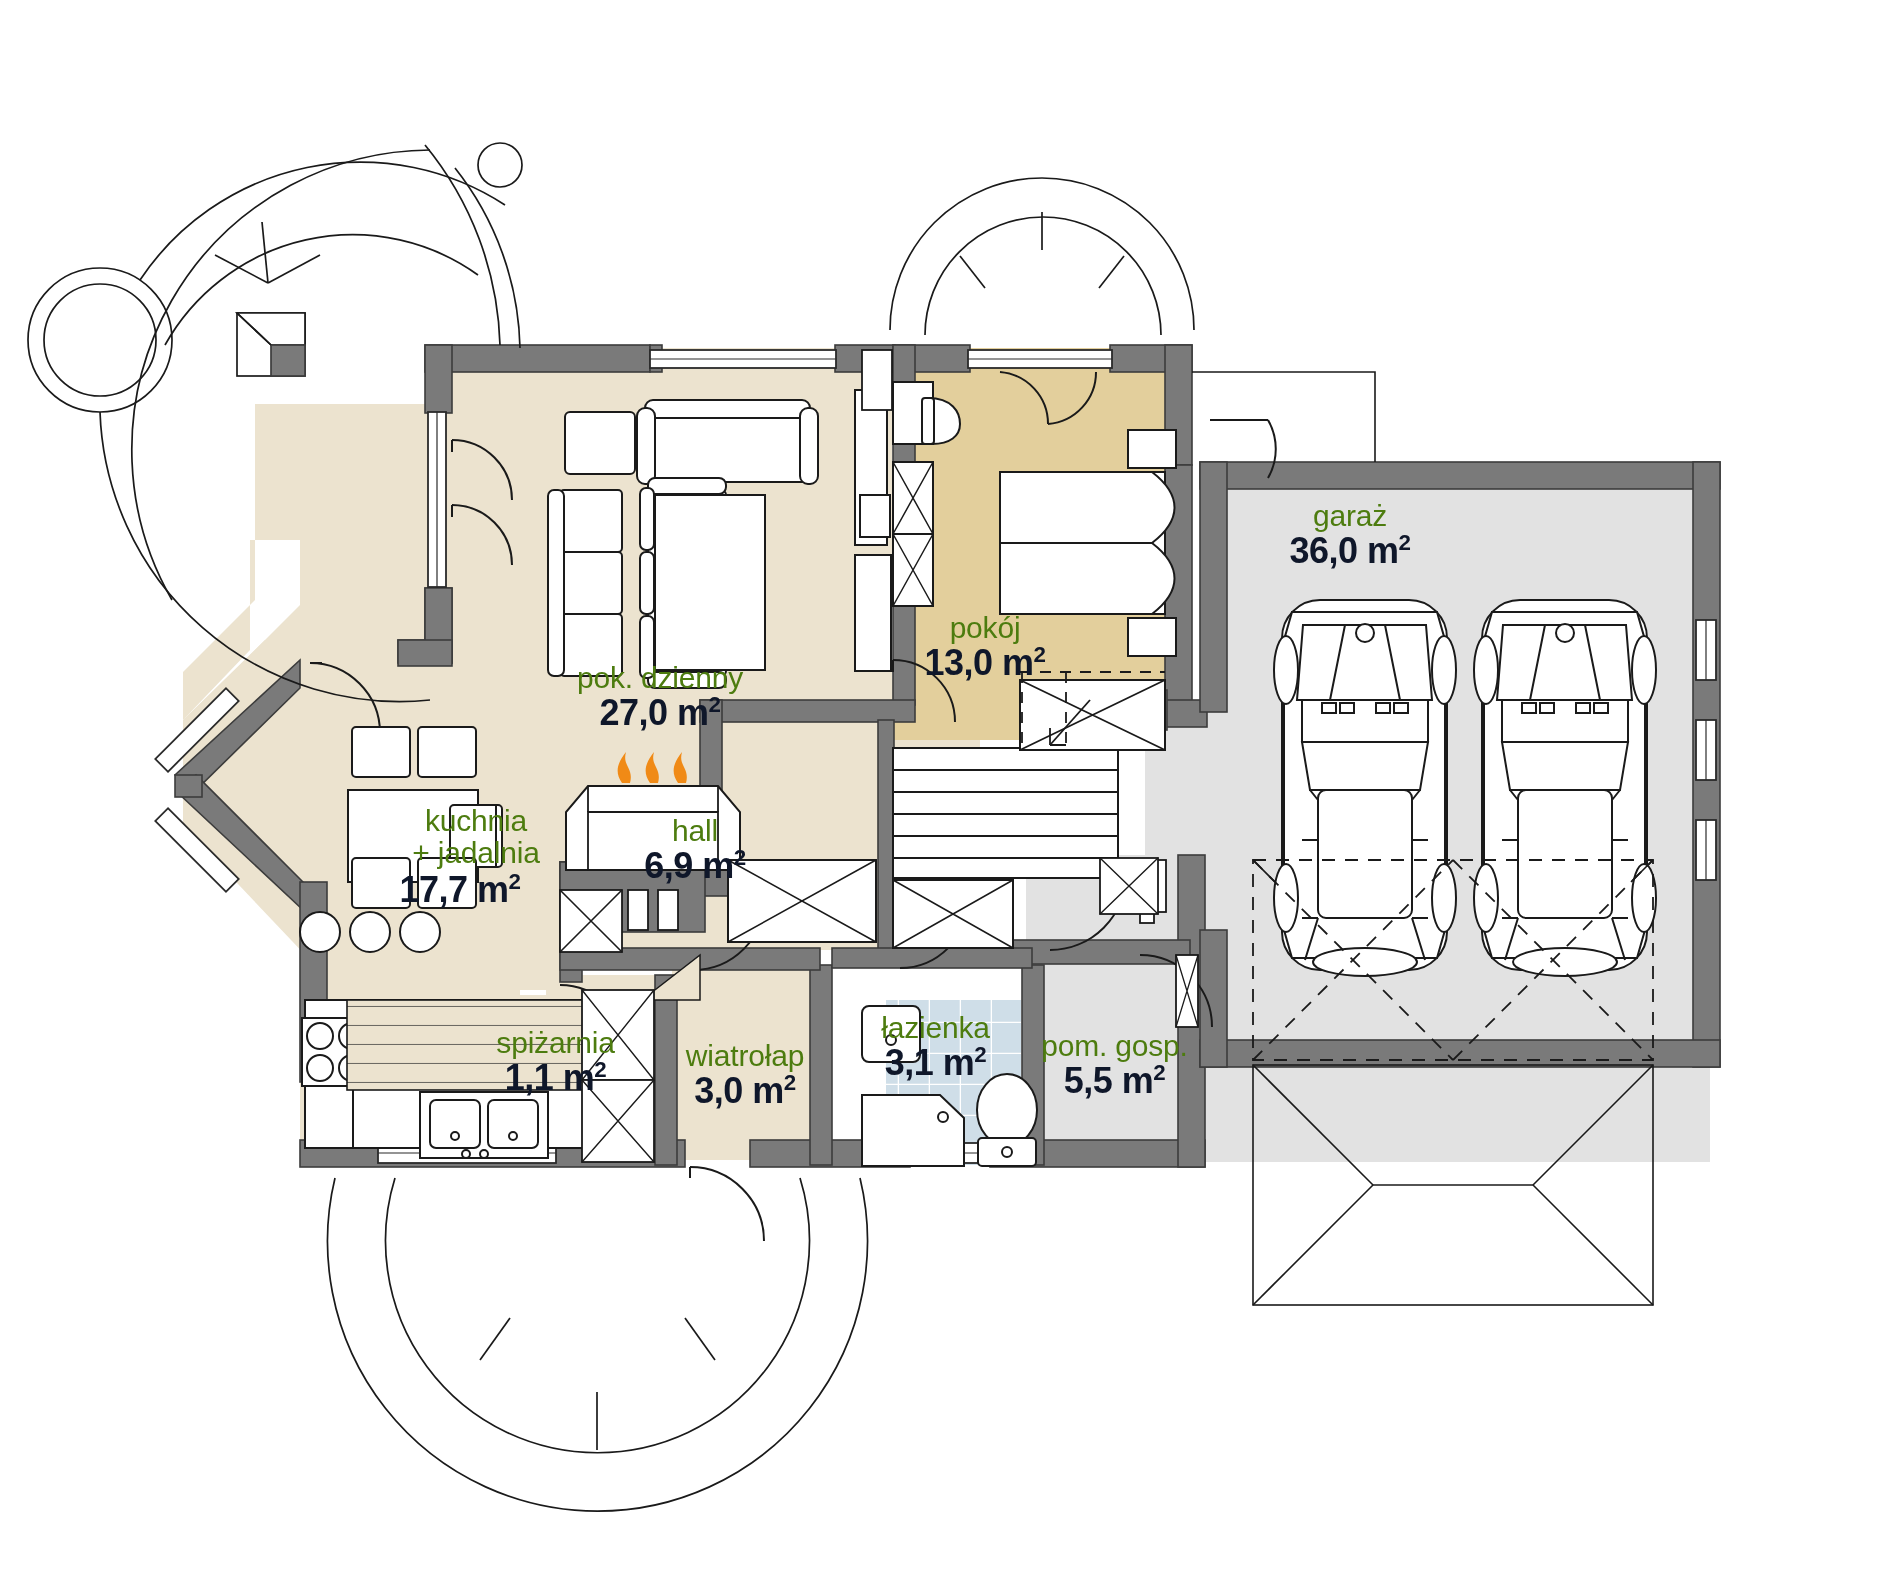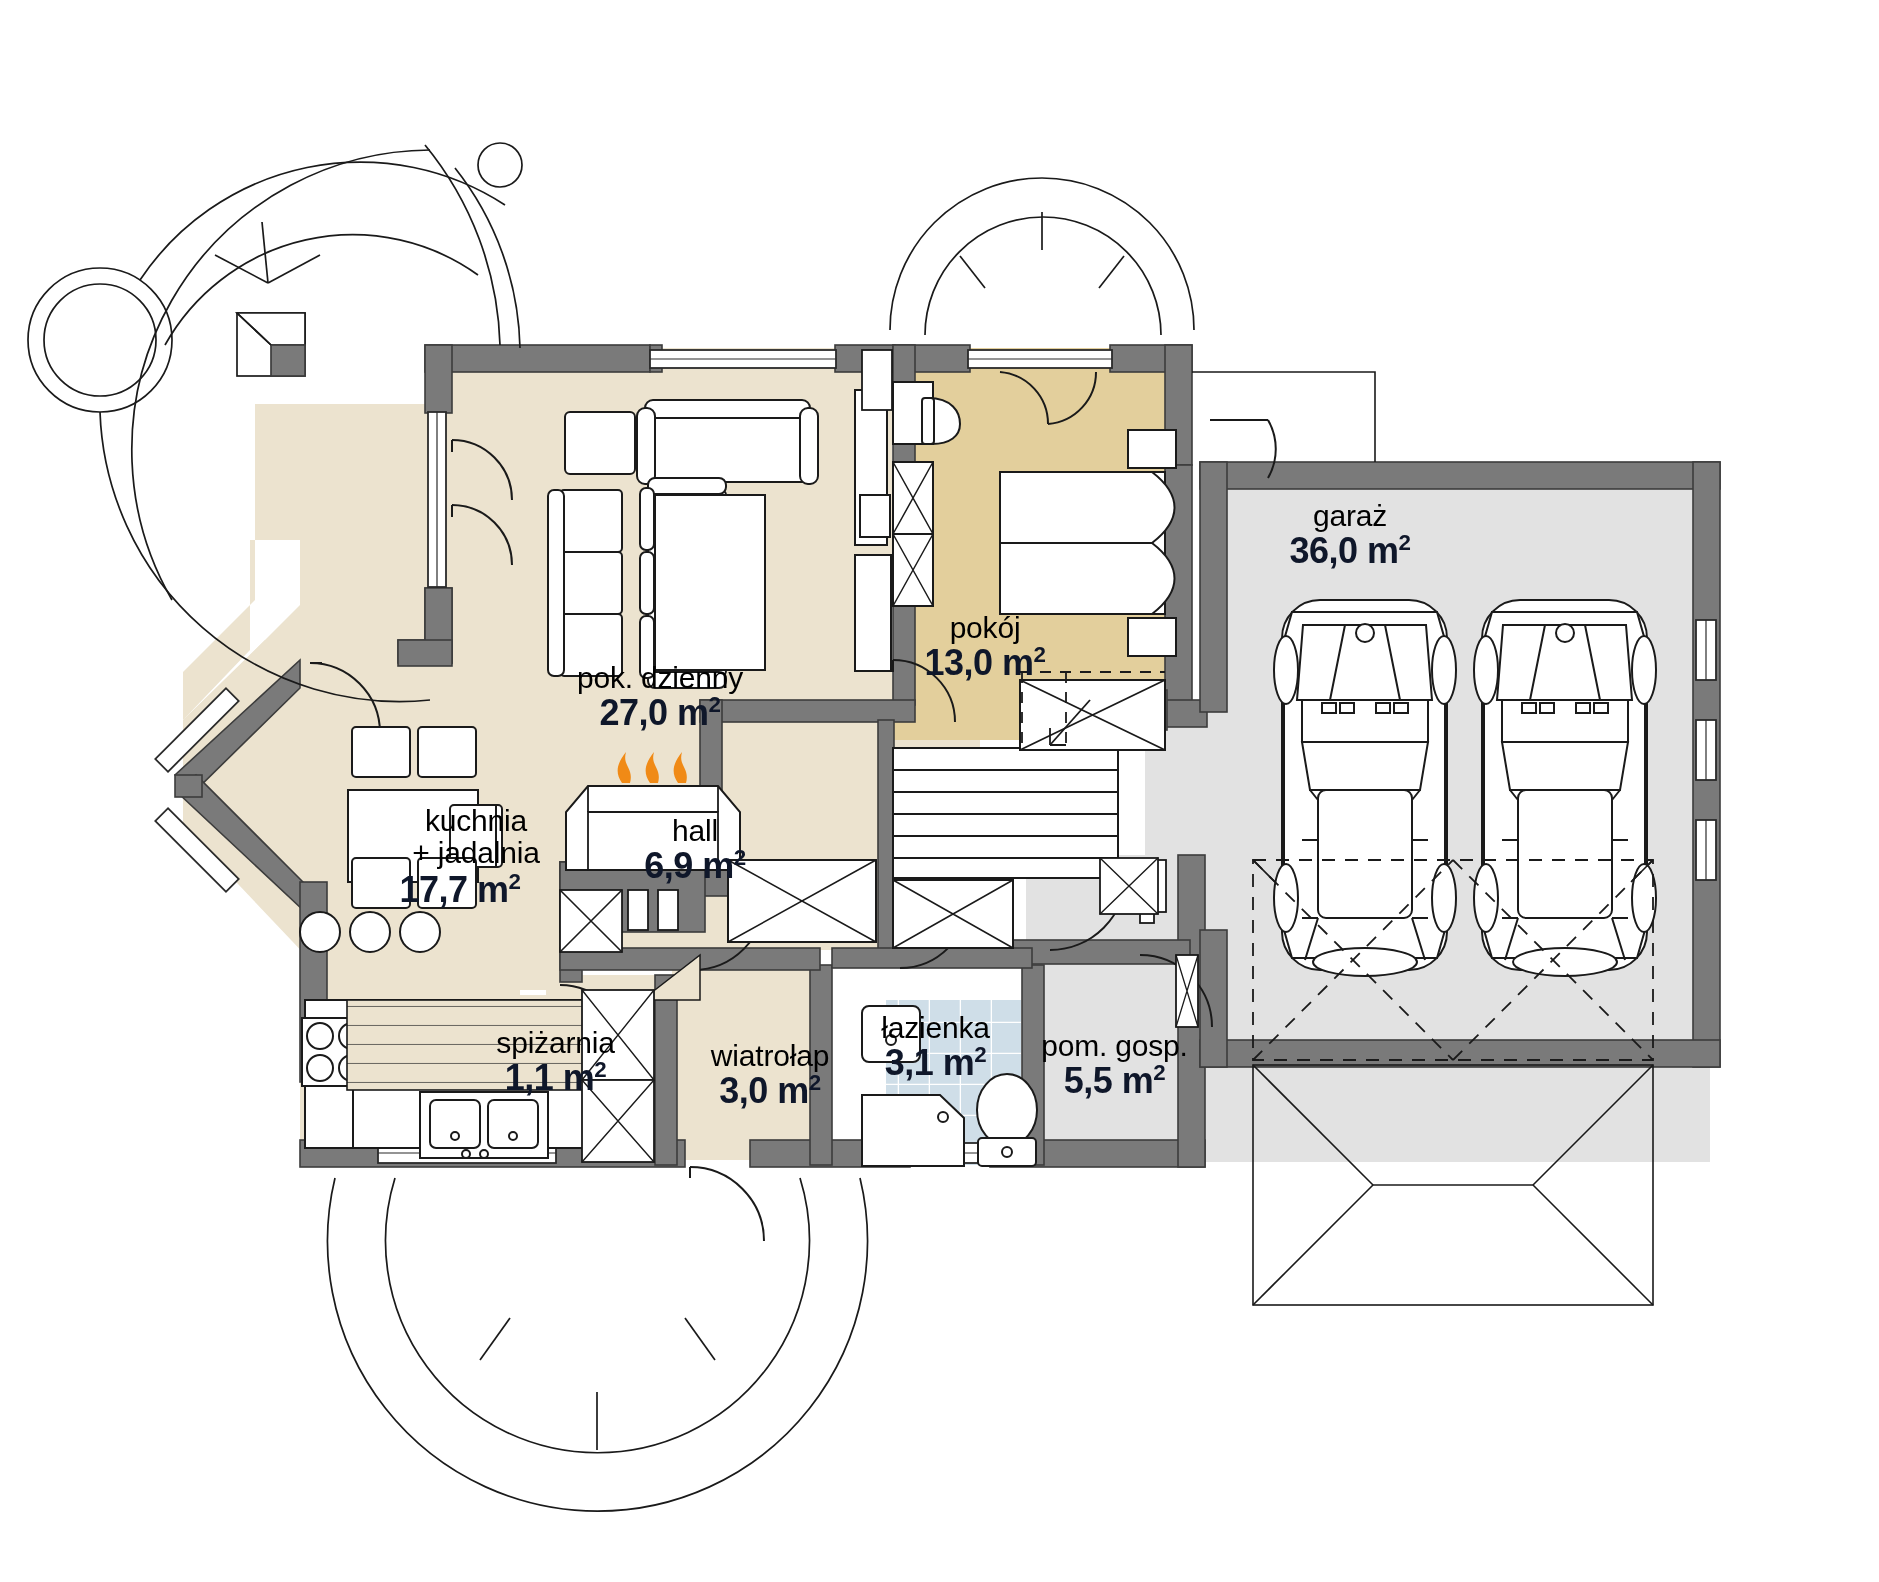--- a/index.html
+++ b/index.html
@@ -32,21 +32,21 @@
     text-align: center;
     line-height: 1.04;
     pointer-events: none;
     white-space: nowrap;
   }
   .rm-name {
     display: block;
     font-family: "Liberation Sans", sans-serif;
     font-weight: 400;
     font-size: 30px;
-    color: #000000;
+    color: #4d7c0f;
     letter-spacing: -0.2px;
   }
   .rm-name.two-line {
     line-height: 1.08;
     padding-left: 32px;
   }
   .rm-area {
     display: block;
     font-family: "Liberation Sans", sans-serif;
     font-weight: bold;
@@ -515,21 +515,21 @@
     </span>
   </div>
 
   <div class="rm-label" style="left:468px; top:1015px; width:175px;margin-top:12px;">
     <span class="rm-name">spiżarnia</span>
     <span class="rm-area">
       <span>1,1</span>&nbsp;<span>m</span><sup>2</sup>
     </span>
   </div>
 
-  <div class="rm-label" style="left:655px; top:1040px; width:180px;margin-left:25px;">
+  <div class="rm-label" style="left:655px; top:1040px; width:180px;">
     <span class="rm-name">wiatrołap</span>
     <span class="rm-area">
       <span>3,0</span>&nbsp;<span>m</span><sup>2</sup>
     </span>
   </div>
 
   <div class="rm-label" style="left:848px; top:1012px; width:175px;">
     <span class="rm-name">łazienka</span>
     <span class="rm-area">
       <span>3,1</span>&nbsp;<span>m</span><sup>2</sup>

